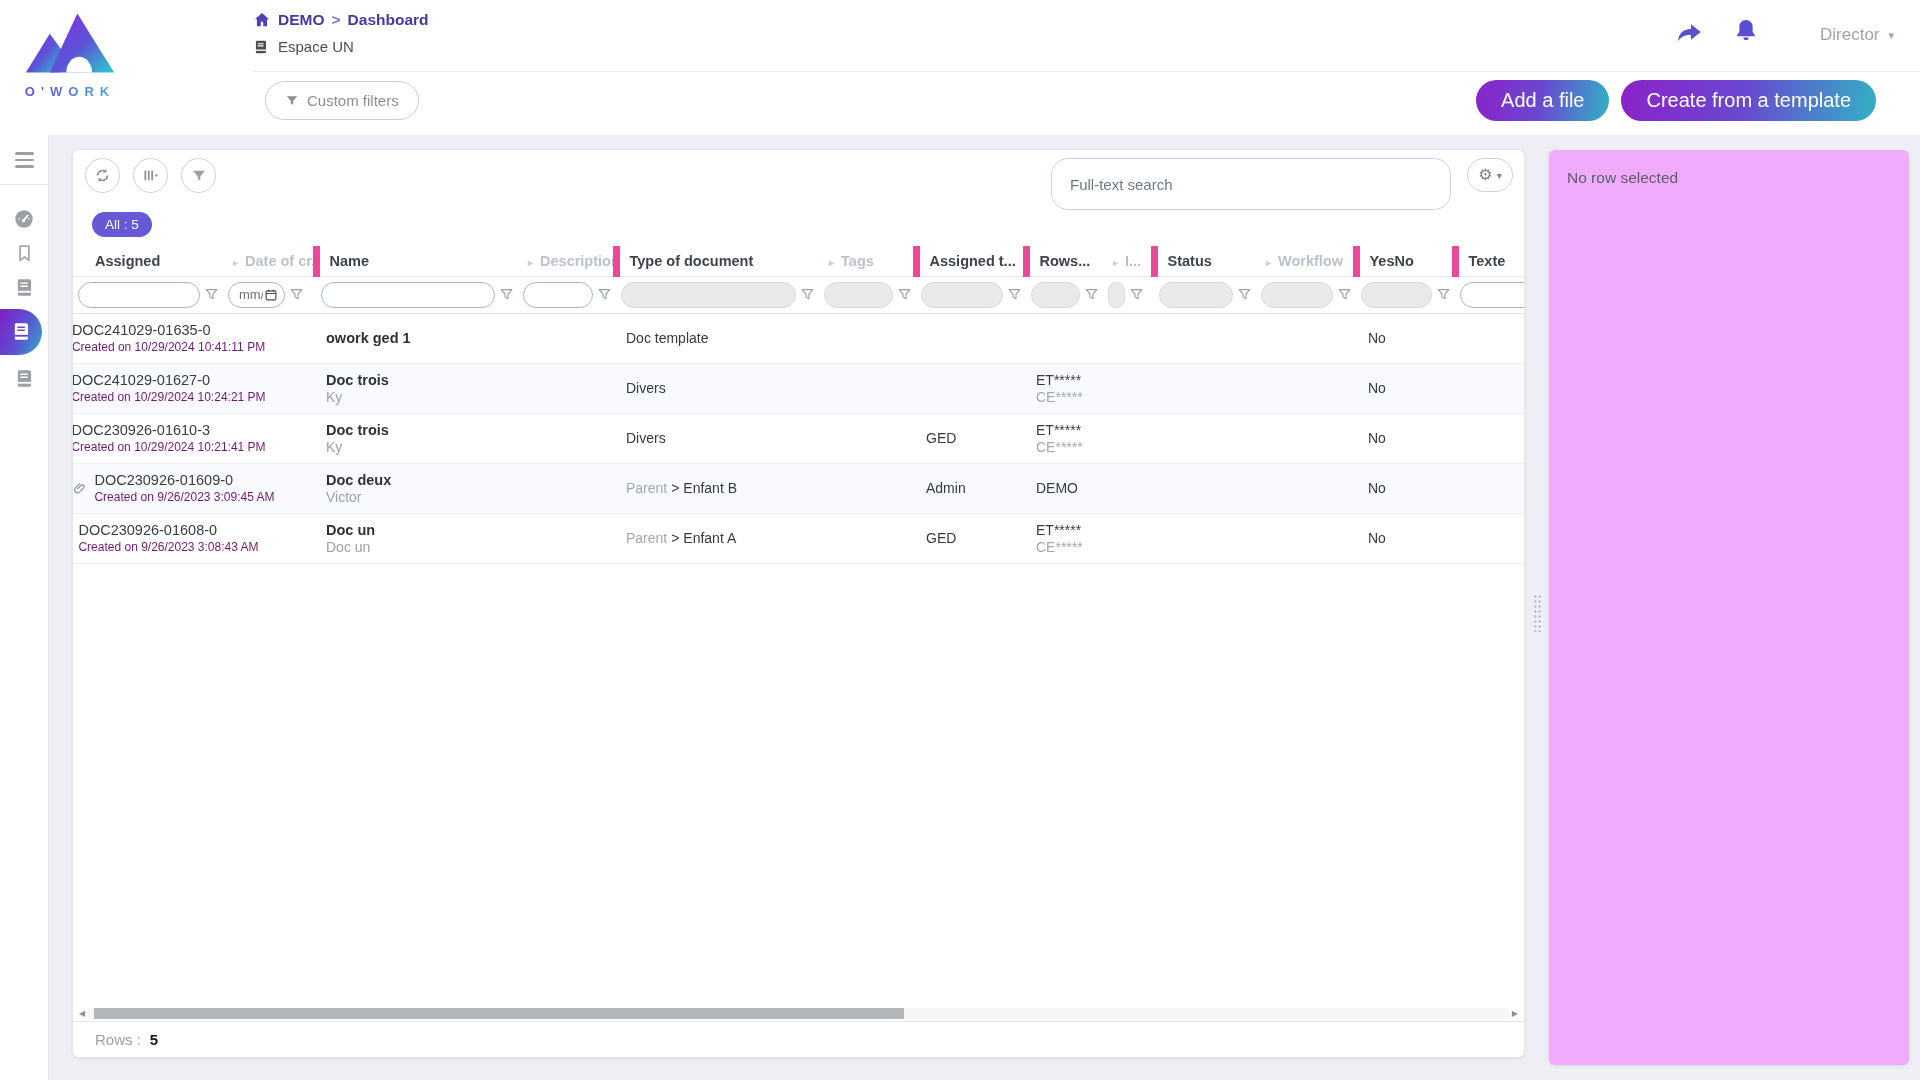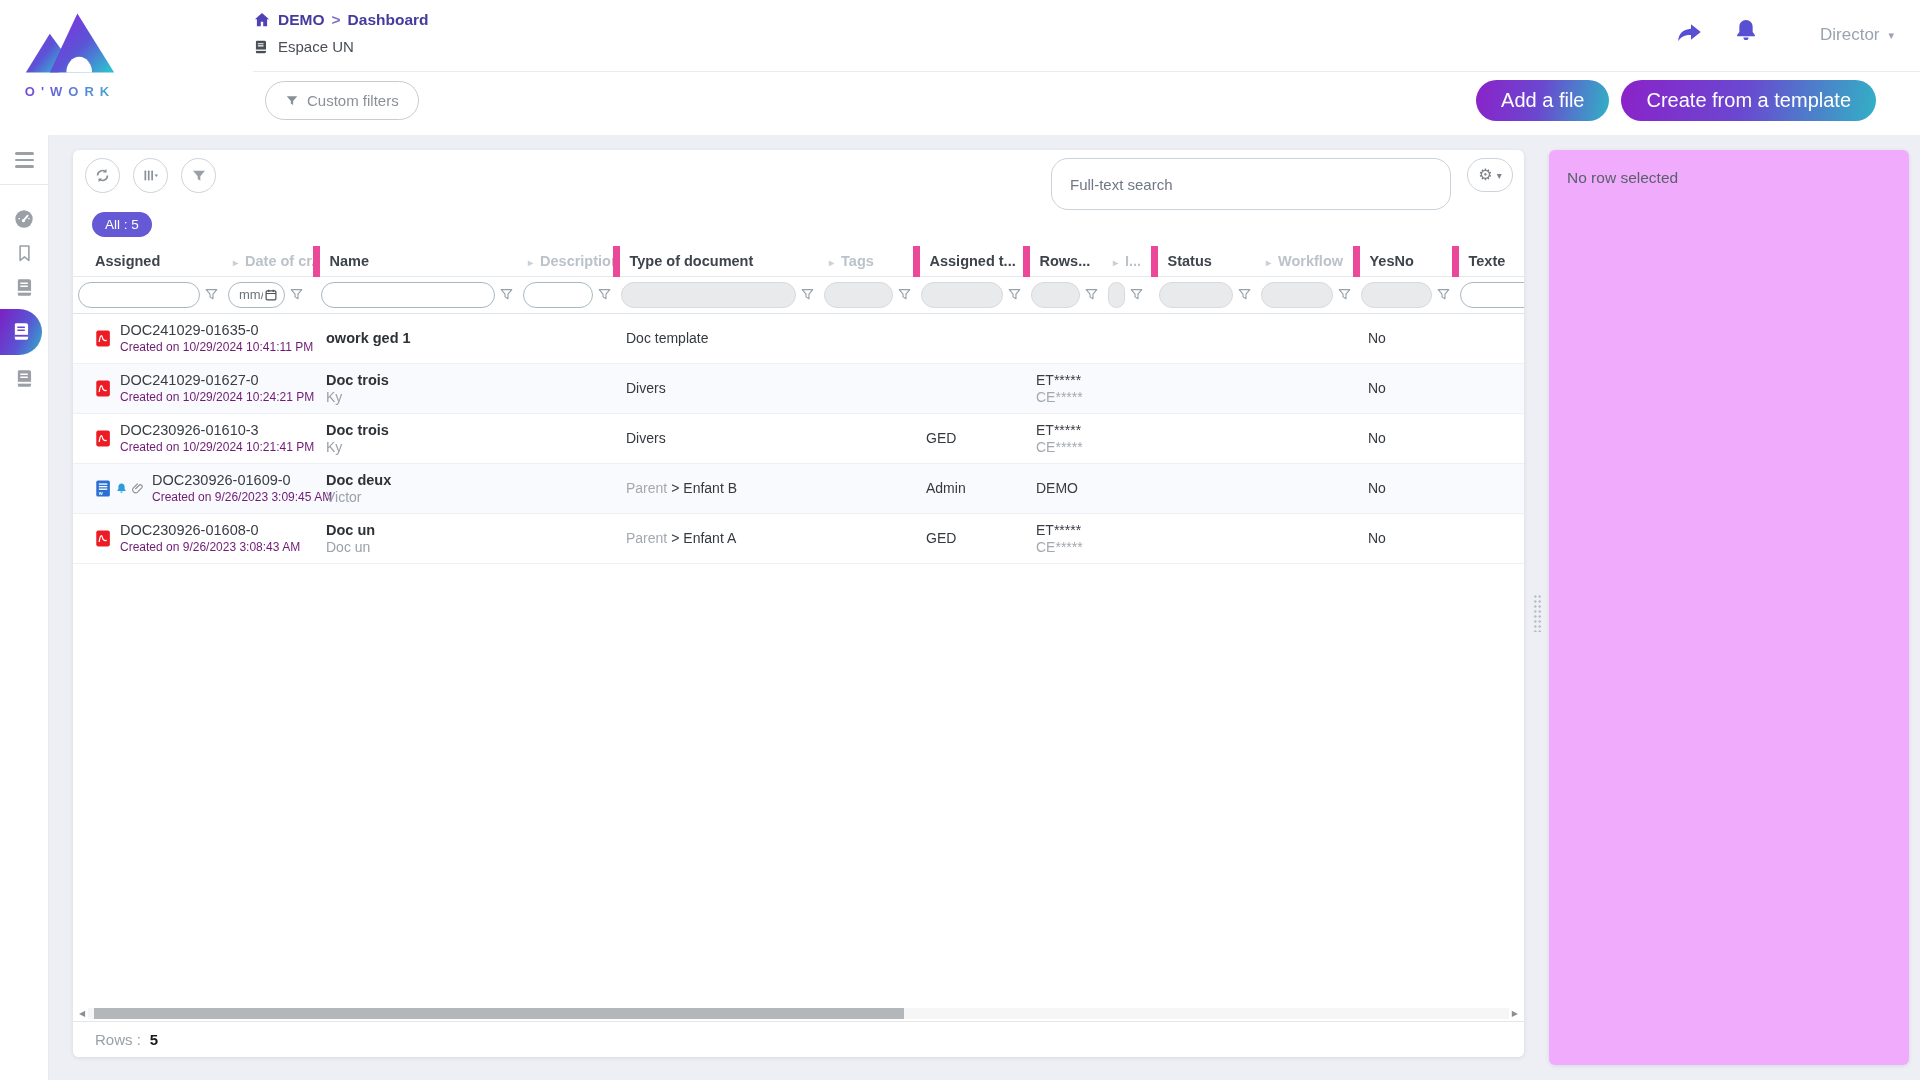--- a/index.html
+++ b/index.html
@@ -89,21 +89,21 @@
   .fp input::placeholder { color:#6d737a; }
   .fp.gray { background:#e9eaec; border-color:#d7d9dc; }
   .fp.tiny { width:17px; flex:none; }
   .fp.date { padding-right:7px; }
   .fp.date input { width:36px; padding-right:2px; }
 
   tbody tr.row { height:50px; cursor:pointer; }
   tbody tr.row.alt { background:#f8fafd; }
   tbody td { padding:0 6px 0 10px; border-bottom:1px solid #eef0f3; vertical-align:middle;
     font-size:14px; color:#34393f; white-space:nowrap; overflow:visible; }
-  .refwrap { display:flex; align-items:center; gap:8px; padding-left:12px; }
+  .refwrap { display:flex; align-items:center; gap:8px; padding-left:12px;justify-content:center; }
   .icon-stack { display:flex; align-items:center; gap:3px; flex:none; }
   .refno { display:block; font-size:14.5px; color:#383d44; }
   .created { display:block; font-size:12px; color:#701a75; margin-top:2px; }
   .nm { display:block; font-weight:bold; color:#2e3237; font-size:14.5px; }
   .sub { display:block; color:#9aa1a9; font-size:14px; margin-top:1px; }
   .pfx { color:#a3a9b1; } .pfx:not(:empty) { margin-right:4px; }
   .c1 { display:block; color:#383d44; } .c2 { display:block; color:#a3a9b1; margin-top:1px; }
   .c2:empty { display:none; }
   .td-yes { padding-left:12px; }
 

